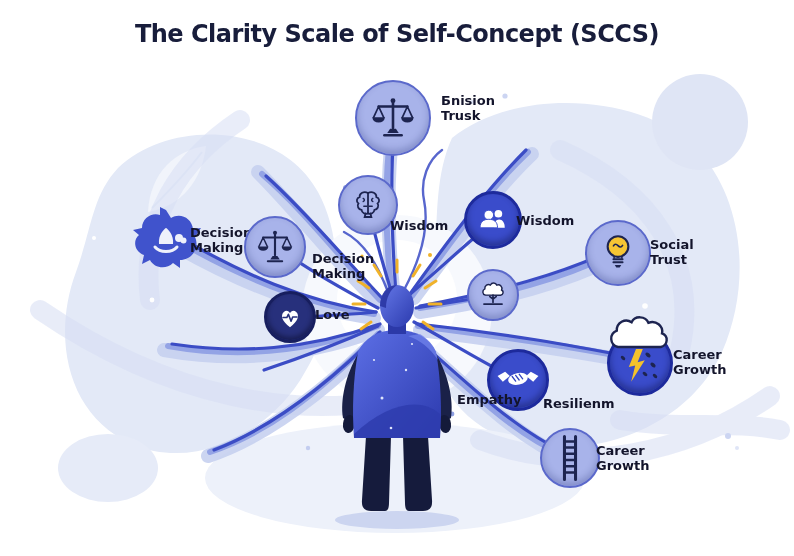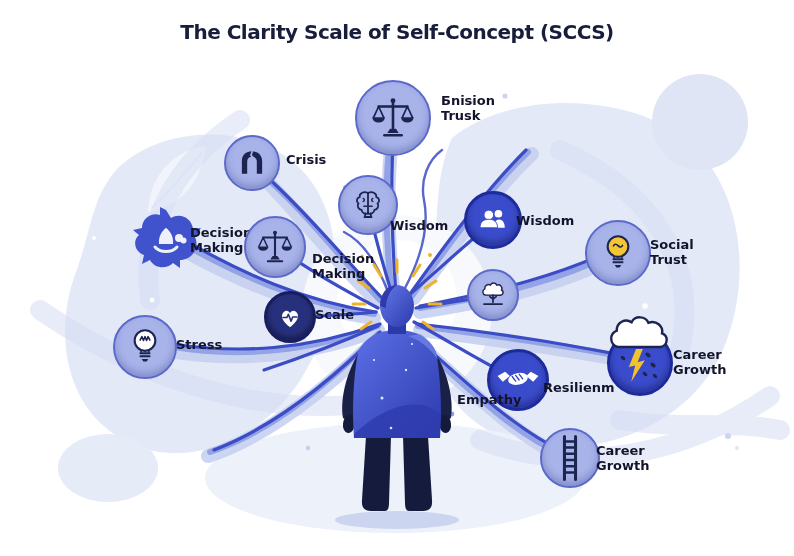--- a/index.html
+++ b/index.html
@@ -1,20 +1,20 @@
 <!DOCTYPE html>
 <html><head>
 <meta charset="utf-8">
 <style>
   html,body{margin:0;padding:0;}
   .canvas{position:relative;width:794px;height:556px;background:#ffffff;overflow:hidden;
           font-family:"DejaVu Sans","Liberation Sans",sans-serif;}
   .bg{position:absolute;left:0;top:0;}
   .title{position:absolute;top:20px;left:0;right:0;margin:0;text-align:center;
-         font-size:20px;font-weight:bold;color:#181d3b;letter-spacing:-0.5px;}
+         font-size:24px;font-weight:bold;color:#181d3b;letter-spacing:-0.5px;}
   .node{position:absolute;}
   .circle{border-radius:50%;display:flex;align-items:center;justify-content:center;
           box-sizing:border-box;position:relative;}
   .circle.light{background:#a8b3ea;border:2px solid #5b69cb;
                 box-shadow:inset 0 -4px 7px rgba(40,50,120,.28);}
   .circle.dark{background:#3a4ccb;border:3px solid #1d2a9c;
                box-shadow:inset 0 -4px 6px rgba(5,10,50,.35);}
   .circle.navy{background:#27307c;border:3px solid #171e5e;
                box-shadow:inset 0 -3px 5px rgba(0,0,20,.4);}
   .label{position:absolute;font-size:13px;font-weight:bold;color:#13142b;
@@ -164,31 +164,20 @@
         <path d="M1.5,15.5 A4.6,4.6 0 0 0 10.5,15.5 Z" fill="#1d2450" stroke="none"></path>
         <path d="M21.5,15.5 A4.6,4.6 0 0 0 30.5,15.5 Z" fill="#1d2450" stroke="none"></path>
         <path d="M12,26.5 H20 L18,23.5 H14 Z" fill="#1d2450" stroke="none"></path>
           <path d="M10,28 H22"></path>
       </svg>
     </div>
     <div class="label" style="left:86px;top:14px">Ƃnision
 Trusk</div>
   </div>
 
-  <div class="node" style="left:224px;top:135px">
-    <div class="circle light" style="width:56px;height:56px">
-      <svg width="32" height="32" viewBox="0 0 30 30">
-        <path d="M5.5,25 V13 C5.5,7.5 9.5,4 15,4 C20.5,4 24.5,7.5 24.5,13 V25 H19.5 V13.5 C19.5,10.8 17.7,9.2 15,9.2 C12.3,9.2 10.5,10.8 10.5,13.5 V25 Z" fill="#1d2450"></path>
-        <path d="M15.5,3.8 L14,7.5 L16.5,10.5 L14.5,13.5 L16,16.5" stroke="#a8b3ea" stroke-width="1.6" fill="none"></path>
-        <circle cx="17.5" cy="14" r="0.9" fill="#a8b3ea"></circle>
-          <circle cx="17" cy="17.5" r="0.9" fill="#a8b3ea"></circle>
-      </svg>
-    </div>
-    <div class="label" style="left:62px;top:18px">Crisis</div>
-  </div>
 
 
   <div class="node" style="left:130px;top:204px">
     <div>
       <svg width="72" height="72" viewBox="0 0 72 72">
         <path d="M36,6 L41,14 C50,8 62,14 63,25 L71,24 L65,33 C70,44 62,56 50,56 L50,64 L43,59 C36,66 24,64 20,56 L12,60 L14,51 C5,48 2,37 9,31 L3,26 L12,24 C12,14 22,8 30,11 L30,3 Z" fill="#4053cc"></path>
         <path d="M29,40 C28,31 34,25 36,24 C38,25 44,31 43,40 Z" fill="#eef1fb"></path>
         <path d="M25,43 C30,49 42,49 47,43" stroke="#eef1fb" stroke-width="3" fill="none" stroke-linecap="round"></path>
         <circle cx="49" cy="34" r="4" fill="#eef1fb"></circle>
           <circle cx="53.5" cy="36.5" r="3" fill="#eef1fb"></circle>
@@ -265,35 +254,23 @@
     <div class="label" style="left:58px;top:18px"></div>
   </div>
 
   <div class="node" style="left:264px;top:291px">
     <div class="circle navy" style="width:52px;height:52px">
       <svg width="32" height="32" viewBox="0 0 30 30">
         <path d="M15,24.5 C7.5,19 5.8,13.2 9.2,10.2 C11.8,8 14.2,9.8 15,11.5 C15.8,9.8 18.2,8 20.8,10.2 C24.2,13.2 22.5,19 15,24.5 Z" fill="#ffffff"></path>
         <path d="M8.5,15.5 H12 L13.5,12.5 L16,19 L17.5,15 H21.5" stroke="#27307c" stroke-width="1.5" fill="none" stroke-linecap="round" stroke-linejoin="round"></path>
       </svg>
     </div>
-    <div class="label" style="left:51px;top:17px">Scale</div>
-  </div>
-
-  <div class="node" style="left:113px;top:315px">
-    <div class="circle light" style="width:64px;height:64px">
-      <svg width="40" height="44" viewBox="0 0 30 34">
-        <circle cx="15" cy="12" r="8" fill="#ffffff" stroke="#1d2450" stroke-width="1.6"></circle>
-        <path d="M11,12 L12.6,9 L13.8,12 L15,9 L16.2,12 L17.4,9 L19,12" stroke="#1d2450" stroke-width="1.2" fill="none" stroke-linejoin="round"></path>
-        <path d="M12,19.6 L12,21.5 M18,19.6 L18,21.5" stroke="#1d2450" stroke-width="1.2"></path>
-        <path d="M11.5,21.8 H18.5 M11.5,24.2 H18.5" stroke="#1d2450" stroke-width="1.6" stroke-linecap="round"></path>
-        <path d="M12.5,26.3 H17.5 L16.3,28.3 H13.7 Z" fill="#1d2450"></path>
-      </svg>
-    </div>
-    <div class="label" style="left:63px;top:23px">Stress</div>
-  </div>
+    <div class="label" style="left:51px;top:17px">Love</div>
+  </div>
+
 
   <div class="node" style="left:607px;top:330px">
     <div class="circle dark" style="width:66px;height:66px">
       <svg width="78" height="84" viewBox="0 0 39 42" style="position:absolute;left:-8px;top:-20px;overflow:visible">
         <polygon points="17,18 13.4,27 16.6,26.2 14.6,34.4 21.4,23.6 17.8,24.6 20.4,18" fill="#f4c22c"></polygon>
         <ellipse cx="23" cy="21" rx="1.5" ry="0.9" transform="rotate(40 23 21)" fill="#1d2450"></ellipse>
         <ellipse cx="25.5" cy="26" rx="1.5" ry="0.9" transform="rotate(40 25.5 26)" fill="#1d2450"></ellipse>
         <ellipse cx="21.5" cy="30.5" rx="1.4" ry="0.8" transform="rotate(40 21.5 30.5)" fill="#1d2450"></ellipse>
         <ellipse cx="26.5" cy="31.5" rx="1.3" ry="0.8" transform="rotate(40 26.5 31.5)" fill="#1d2450"></ellipse>
         <ellipse cx="10.5" cy="22.5" rx="1.3" ry="0.8" transform="rotate(40 10.5 22.5)" fill="#1d2450"></ellipse>
@@ -308,21 +285,21 @@
   <div class="node" style="left:487px;top:349px">
     <div class="circle dark" style="width:62px;height:62px">
       <svg width="42" height="28" viewBox="0 0 36 24">
         <path d="M0.5,8.5 L7,5 L11,8.5 L5,13.5 Z" fill="#ffffff"></path>
         <path d="M35.5,8.5 L29,5 L25,8.5 L31,13.5 Z" fill="#ffffff"></path>
         <ellipse cx="18" cy="11" rx="8.5" ry="5" transform="rotate(-12 18 11)" fill="#ffffff"></ellipse>
         <path d="M13,9 L16,13 M16,8 L19,12 M19,7 L22,11" stroke="#2f41c0" stroke-width="1.1" stroke-linecap="round"></path>
       </svg>
     </div>
     <div class="label" style="left:-30px;top:44px">Empathy</div>
-    <div class="label" style="left:56px;top:32px">Resilienm</div>
+    <div class="label" style="left:56px;top:48px">Resilienm</div>
   </div>
 
 
   <div class="node" style="left:540px;top:428px">
     <div class="circle light" style="width:60px;height:60px">
       <svg width="36" height="50" viewBox="0 0 26 34" stroke="#1d2450" stroke-width="2.2" stroke-linecap="round">
         <path d="M9,1.5 V32.5 M17,1.5 V32.5"></path>
         <path d="M9,5 H17 M9,9.5 H17 M9,14 H17 M9,18.5 H17 M9,23 H17 M9,27.5 H17" stroke-width="1.8"></path>
       </svg>
     </div>

